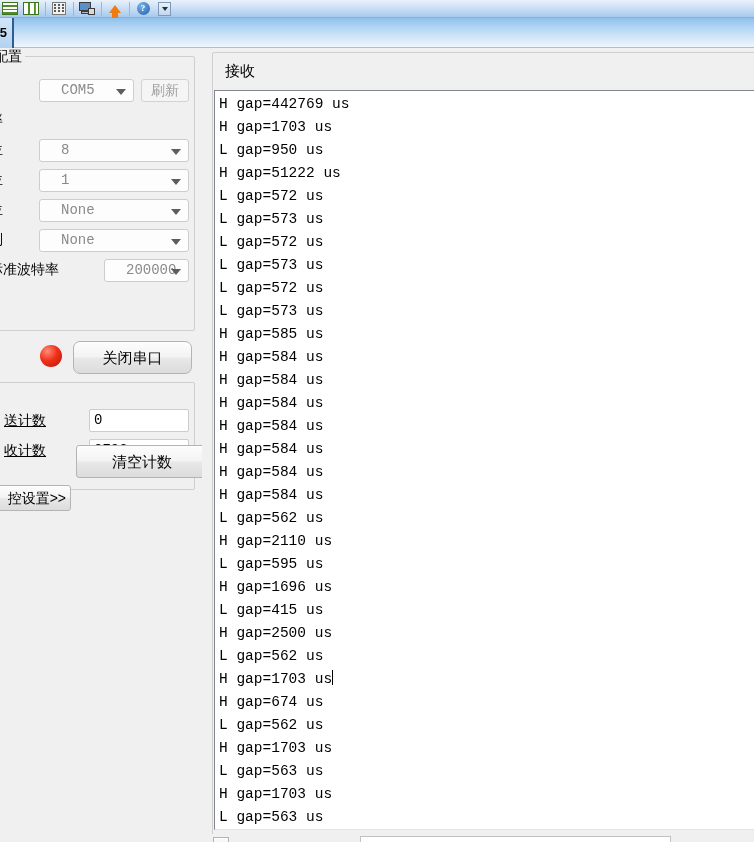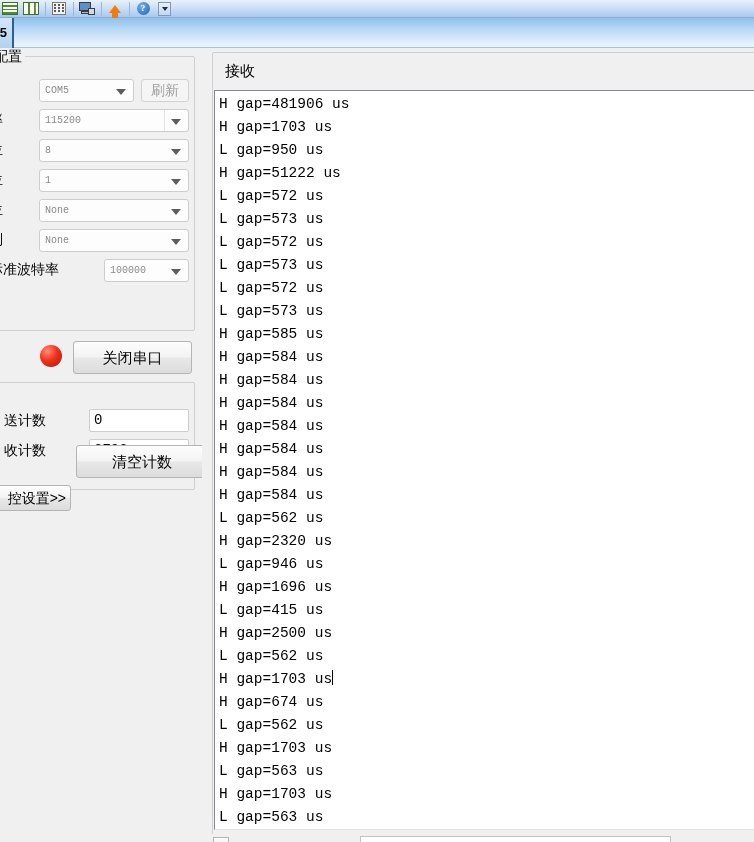--- a/index.html
+++ b/index.html
@@ -224,23 +224,23 @@
     font-family: "Liberation Sans", sans-serif;
   }
   .combo {
     position: absolute;
     height: 23px;
     background: #fdfdfd;
     border: 1px solid #cdcdcd;
     border-radius: 3px;
     box-sizing: border-box;
     color: #8a8a8a;
-    font-size: 10px;
+    font-size: 14px;
     line-height: 21px;
-    padding-left: 5px;
+    padding-left: 21px;
     font-family: "Liberation Mono", monospace;
     overflow: hidden;
     white-space: nowrap;
   }
   .combo .arrow {
     position: absolute;
     right: 7px; top: 9px;
     width: 0; height: 0;
     border-left: 5px solid transparent;
     border-right: 5px solid transparent;
@@ -277,37 +277,39 @@
     left: 40px; top: 297px;
     width: 22px; height: 22px;
     border-radius: 50%;
     background: radial-gradient(circle at 34% 28%, #ff8d7a 0%, #f0301a 45%, #b61508 100%);
   }
   #btn-close-port {
     left: 73px; top: 293px;
     width: 119px; height: 33px;
     line-height: 31px;
     font-size: 15px;
+    border-radius: 7px;
   }
 
   
   #grp-count {
     position: absolute;
     left: -30px; top: 334px;
     width: 225px; height: 108px;
     border: 1px solid #cfcfcf;
     border-radius: 2px;
     box-sizing: border-box;
   }
   .count-label {
     position: absolute;
     left: 4px;
     font-size: 14px;
     white-space: nowrap;
     font-family: "Liberation Sans", sans-serif;
+    text-decoration: underline;
   }
   .count-field {
     position: absolute;
     left: 89px;
     width: 100px; height: 23px;
     background: #fff;
     border: 1px solid #cdcdcd;
     border-radius: 2px;
     box-sizing: border-box;
     font-size: 14px;
@@ -468,24 +470,20 @@
 
         <div class="combo" style="left:68px; top:0; width:95px;">
           <span>COM5</span>
           <span class="arrow"></span>
         </div>
         <div class="btn disabled" style="left:170px; top:0; width:48px; height:23px; line-height:21px;">刷新</div>
       </div>
 
       <div class="field-row" style="top:52px;">
         <span class="field-label">特率</span>
-        <div class="combo split" style="left:68px; top:0; width:150px;">
-          <span>115200</span>
-          <span class="arrow"></span>
-        </div>
       </div>
 
       <div class="field-row" style="top:82px;">
         <span class="field-label">据位</span>
         <div class="combo" style="left:68px; top:0; width:150px;">
           <span>8</span>
           <span class="arrow"></span>
         </div>
       </div>
 
@@ -509,21 +507,21 @@
         <span class="field-label">控制</span>
         <div class="combo" style="left:68px; top:0; width:150px;">
           <span>None</span>
           <span class="arrow"></span>
         </div>
       </div>
 
       <div class="field-row" style="top:202px;">
         <span class="field-label">非标准波特率</span>
         <div class="combo" style="left:133px; top:0; width:85px;">
-          <span>100000</span>
+          <span>200000</span>
           <span class="arrow"></span>
         </div>
       </div>
     </div>
 
     <div id="led"></div>
     <div class="btn" id="btn-close-port">关闭串口</div>
 
     <div id="grp-count">
       
@@ -533,41 +531,41 @@
     <div class="count-label" style="top:394px;">收计数</div>
     <div class="count-field" style="top:391px;">3792</div>
     <div class="btn" id="btn-clear-count">清空计数</div>
 
     <div class="btn" id="btn-more-settings">控设置&gt;&gt;</div>
   </div>
 
   <div id="grp-recv">
     <div id="recv-title">接收</div>
     <div id="recv-box">
-        <div class="log-line"><span>H gap=481906 us</span></div>
+        <div class="log-line"><span>H gap=442769 us</span></div>
         <div class="log-line"><span>H gap=1703 us</span></div>
         <div class="log-line"><span>L gap=950 us</span></div>
         <div class="log-line"><span>H gap=51222 us</span></div>
         <div class="log-line"><span>L gap=572 us</span></div>
         <div class="log-line"><span>L gap=573 us</span></div>
         <div class="log-line"><span>L gap=572 us</span></div>
         <div class="log-line"><span>L gap=573 us</span></div>
         <div class="log-line"><span>L gap=572 us</span></div>
         <div class="log-line"><span>L gap=573 us</span></div>
         <div class="log-line"><span>H gap=585 us</span></div>
         <div class="log-line"><span>H gap=584 us</span></div>
         <div class="log-line"><span>H gap=584 us</span></div>
         <div class="log-line"><span>H gap=584 us</span></div>
         <div class="log-line"><span>H gap=584 us</span></div>
         <div class="log-line"><span>H gap=584 us</span></div>
         <div class="log-line"><span>H gap=584 us</span></div>
         <div class="log-line"><span>H gap=584 us</span></div>
         <div class="log-line"><span>L gap=562 us</span></div>
-        <div class="log-line"><span>H gap=2320 us</span></div>
-        <div class="log-line"><span>L gap=946 us</span></div>
+        <div class="log-line"><span>H gap=2110 us</span></div>
+        <div class="log-line"><span>L gap=595 us</span></div>
         <div class="log-line"><span>H gap=1696 us</span></div>
         <div class="log-line"><span>L gap=415 us</span></div>
         <div class="log-line"><span>H gap=2500 us</span></div>
         <div class="log-line"><span>L gap=562 us</span></div>
         <div class="log-line"><span>H gap=1703 us</span><span class="caret"></span></div>
         <div class="log-line"><span>H gap=674 us</span></div>
         <div class="log-line"><span>L gap=562 us</span></div>
         <div class="log-line"><span>H gap=1703 us</span></div>
         <div class="log-line"><span>L gap=563 us</span></div>
         <div class="log-line"><span>H gap=1703 us</span></div>

